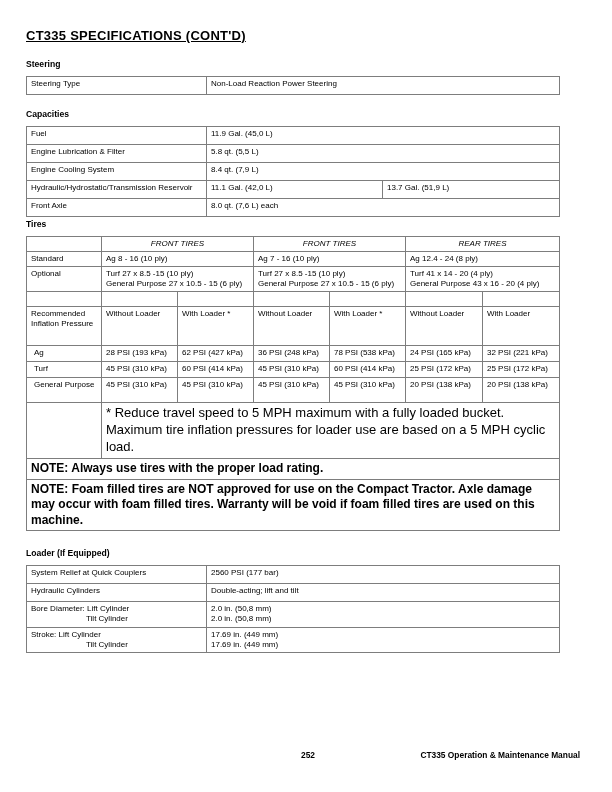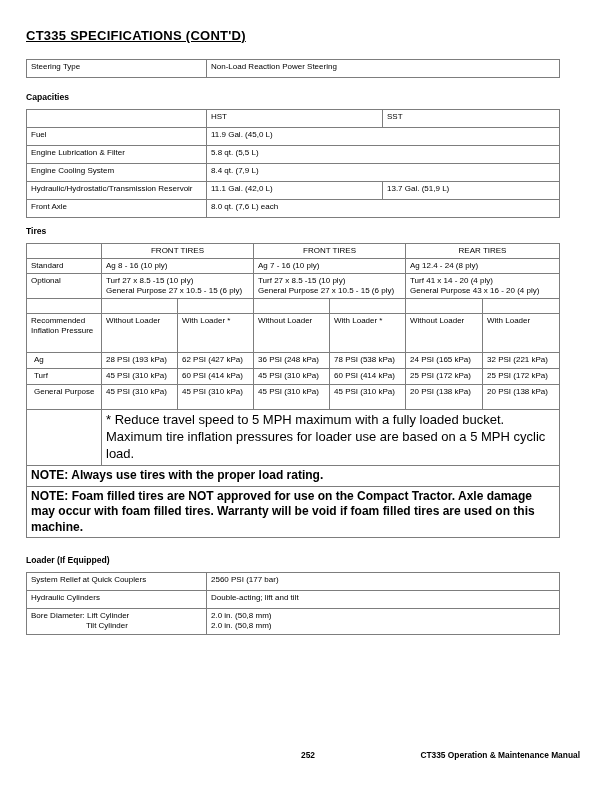--- a/index.html
+++ b/index.html
@@ -28,21 +28,21 @@
     font-weight: bold;
     letter-spacing: 0.02em;
     margin: 0 0 16px 0;
     text-decoration: underline;
   }
   .section-heading {
     font-size: 8.6px;
     font-weight: bold;
     margin: 0 0 7px 0;
   }
-  .section-heading.tires-h { margin-top: 8px; }
+  .section-heading.tires-h { margin-top: 2px; }
   .section-heading.cap-h   { margin-top: 14px; }
   .section-heading.loader-h{ margin-top: 17px; }
 
   table.spec {
     border-collapse: collapse;
     width: 533px;
     table-layout: fixed;
     margin: 0;
   }
   table.spec td, table.spec th {
@@ -59,21 +59,21 @@
 
   
   .steering td { height: 13px; }
 
   
   .cap td { height: 13px; }
   .cap .hdr { height: 14px; }
 
   
   .tires td { font-size: 7.6px; padding: 2px 2px; }
-  .tires .grouphdr { text-align: center; }
+  .tires .grouphdr { text-align: center; font-style: italic; }
   .tires .spacer td { height: 10px; }
   .tires .presshdr td { height: 34px; vertical-align: top; margin-top: 48px; }
   .tires .pressrow td { height: 11px; }
   .tires .genrow td { height: 20px; }
   .tires .footnote td { font-size: 13px; line-height: 1.3; }
   .tires .noterow td { font-size: 12px; line-height: 1.3; font-weight: bold; }
   .indent1 { padding-left: 7px !important; }
 
   
   .loader td { height: 13px; }
@@ -100,20 +100,21 @@
     top: 0;
   }
 </style>
 </head>
 <body>
 
 <div class="page">
 
   <div class="doc-title">CT335 SPECIFICATIONS (CONT'D)</div>
 
+  <div class="section-heading">Steering</div>
   <table class="spec steering">
     <colgroup>
         <col style="width:180px">
         <col style="width:353px">
       </colgroup>
     <tbody>
       <tr>
         <td>Steering Type</td>
         <td class="c">Non-Load Reaction Power Steering</td>
       </tr>
@@ -121,25 +122,20 @@
   </table>
 
   <div class="section-heading cap-h">Capacities</div>
   <table class="spec cap">
     <colgroup>
         <col style="width:180px">
         <col style="width:176px">
         <col style="width:177px">
       </colgroup>
     <tbody>
-      <tr class="hdr">
-        <td></td>
-        <td class="c">HST</td>
-        <td class="c">SST</td>
-      </tr>
       <tr>
         <td>Fuel</td>
         <td class="c" colspan="2">11.9 Gal. (45,0 L)</td>
       </tr>
       <tr>
         <td>Engine Lubrication &amp; Filter</td>
         <td class="c" colspan="2">5.8 qt. (5,5 L)</td>
       </tr>
       <tr>
         <td>Engine Cooling System</td>
@@ -263,20 +259,30 @@
       <tr>
         <td class="two-line">
           <span>Bore Diameter: Lift Cylinder</span>
           <span class="tilt-indent">Tilt Cylinder</span>
         </td>
         <td class="c two-line">
           <span>2.0 in. (50,8 mm)</span><br>
           <span>2.0 in. (50,8 mm)</span>
         </td>
       </tr>
+      <tr>
+        <td class="two-line">
+          <span>Stroke: Lift Cylinder</span>
+          <span class="tilt-indent">Tilt Cylinder</span>
+        </td>
+        <td class="c two-line">
+          <span>17.69 in. (449 mm)</span><br>
+          <span>17.69 in. (449 mm)</span>
+        </td>
+      </tr>
     </tbody>
   </table>
 
   <div class="footer">
     <span class="pagenum">252</span>
     <span class="manual">CT335 Operation &amp; Maintenance Manual</span>
   </div>
 
 </div>
 

